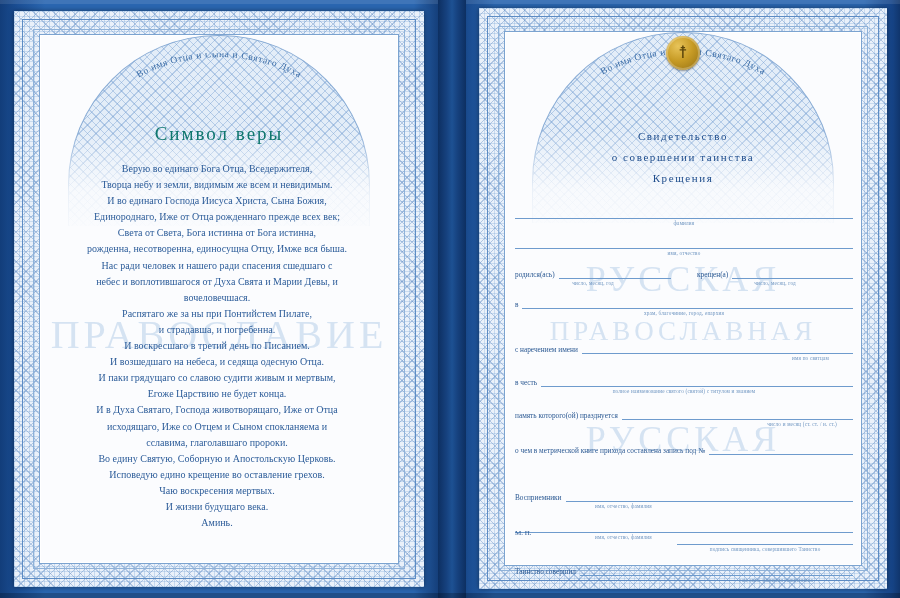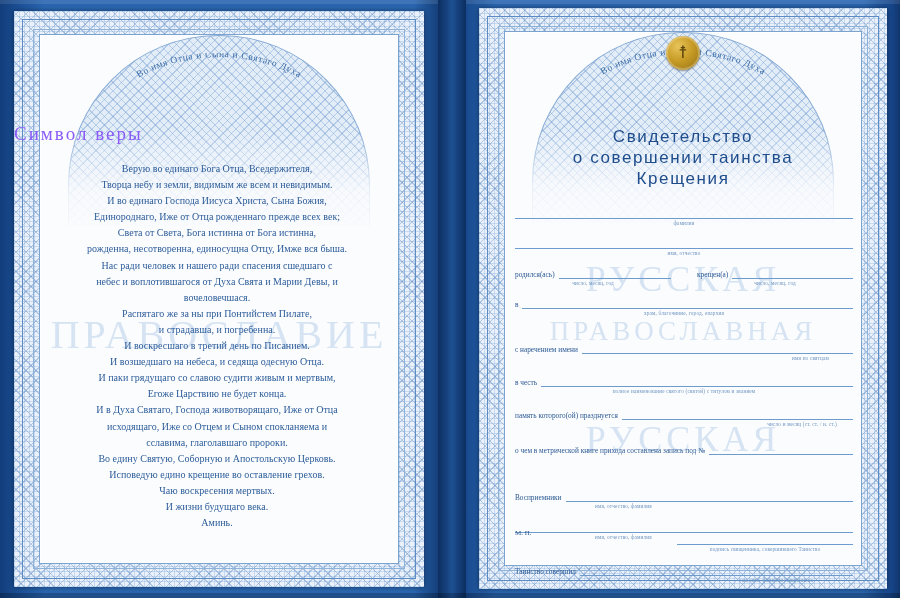--- a/index.html
+++ b/index.html
@@ -136,22 +136,22 @@
     letter-spacing: 4px;
     pointer-events: none;
     white-space: nowrap;
   }
 
   
   .creed-title {
     position: absolute;
     left: 0; right: 0;
     top: 112px;
-    text-align: left;
-    color: #8b5cf6;
+    text-align: center;
+    color: #0f766e;
     font-size: 19px;
     letter-spacing: 2px;
     font-family: "Liberation Serif", serif;
   }
   .creed-body {
     position: absolute;
     left: 46px; right: 50px;
     top: 150px;
     text-align: center;
     color: #2c5c99;
@@ -180,24 +180,24 @@
     font-size: 17px;
     line-height: 24px;
     text-align: center;
   }
   .cert-title {
     position: absolute;
     left: 0; right: 0;
     top: 118px;
     text-align: center;
     color: #1f4d8c;
-    font-size: 17px;
+    font-size: 11px;
     letter-spacing: 1.6px;
     line-height: 21px;
-    font-family: Liberation Sans, sans-serif;
+    font-family: Liberation Serif, serif;
   }
 
   .form {
     position: absolute;
     left: 36px; right: 34px;
     top: 200px;
     font-size: 6.4px;
     color: #2c5c99;
     font-family: "Liberation Serif", serif;
   }

